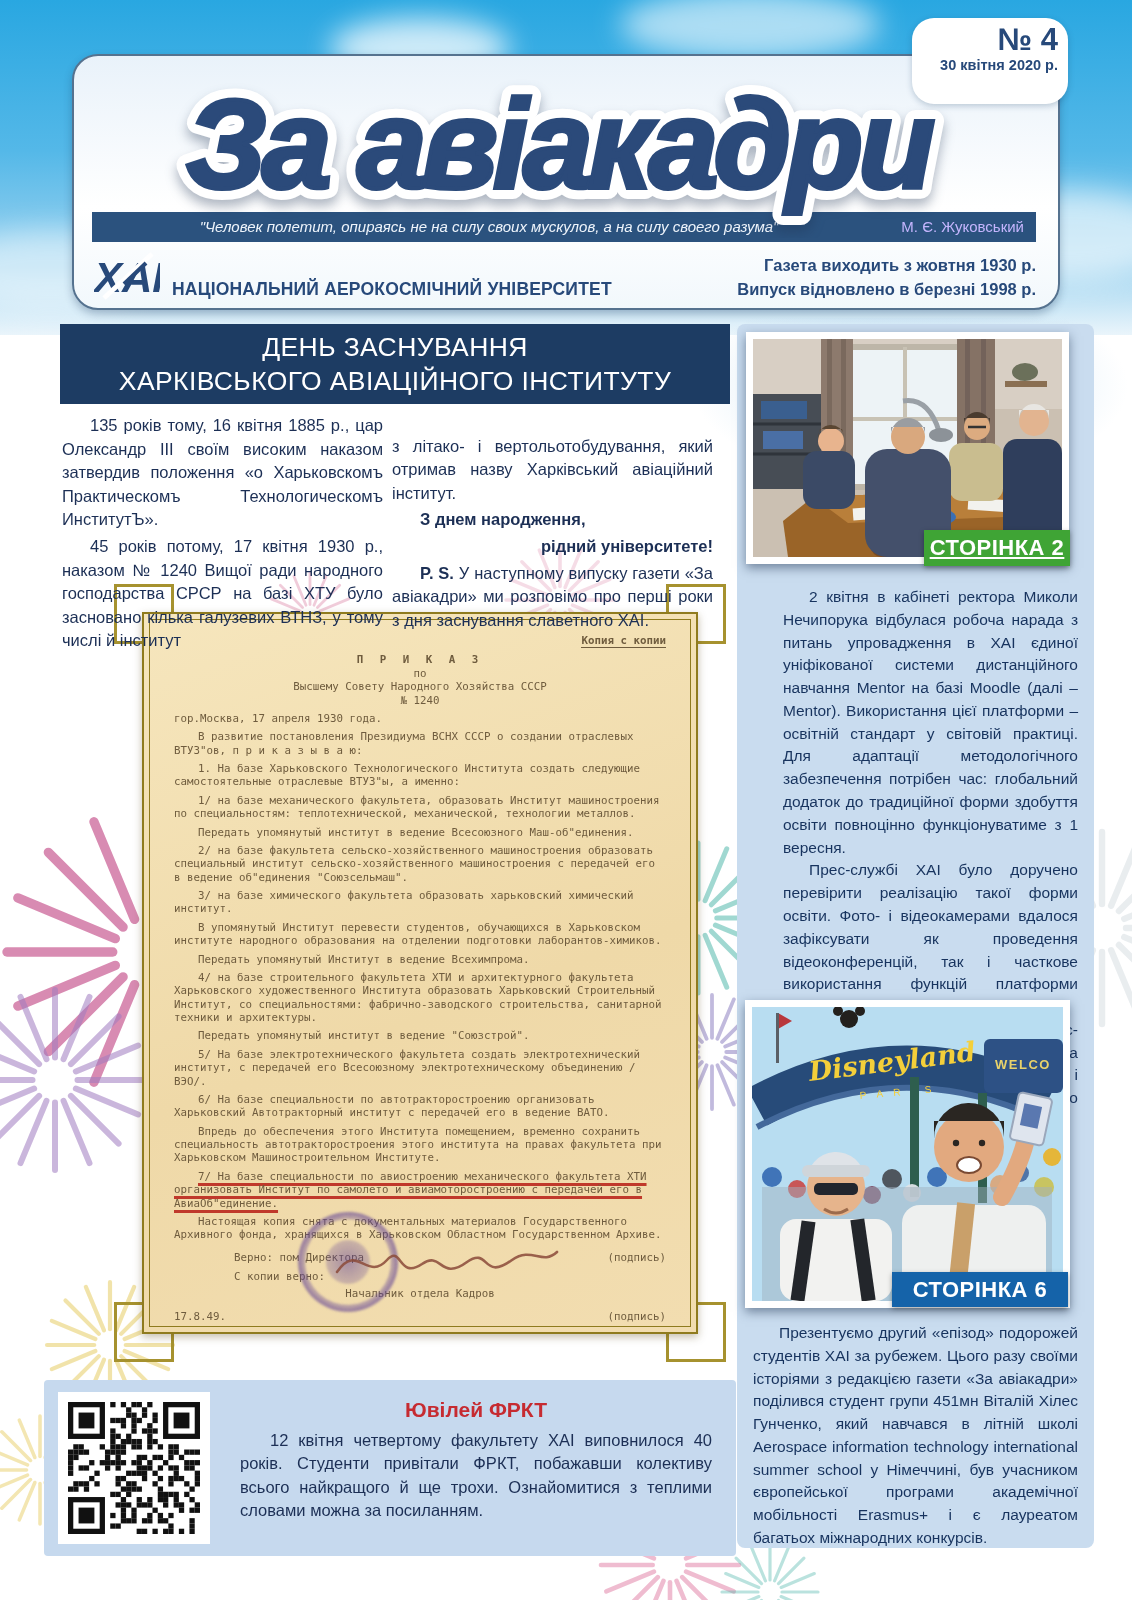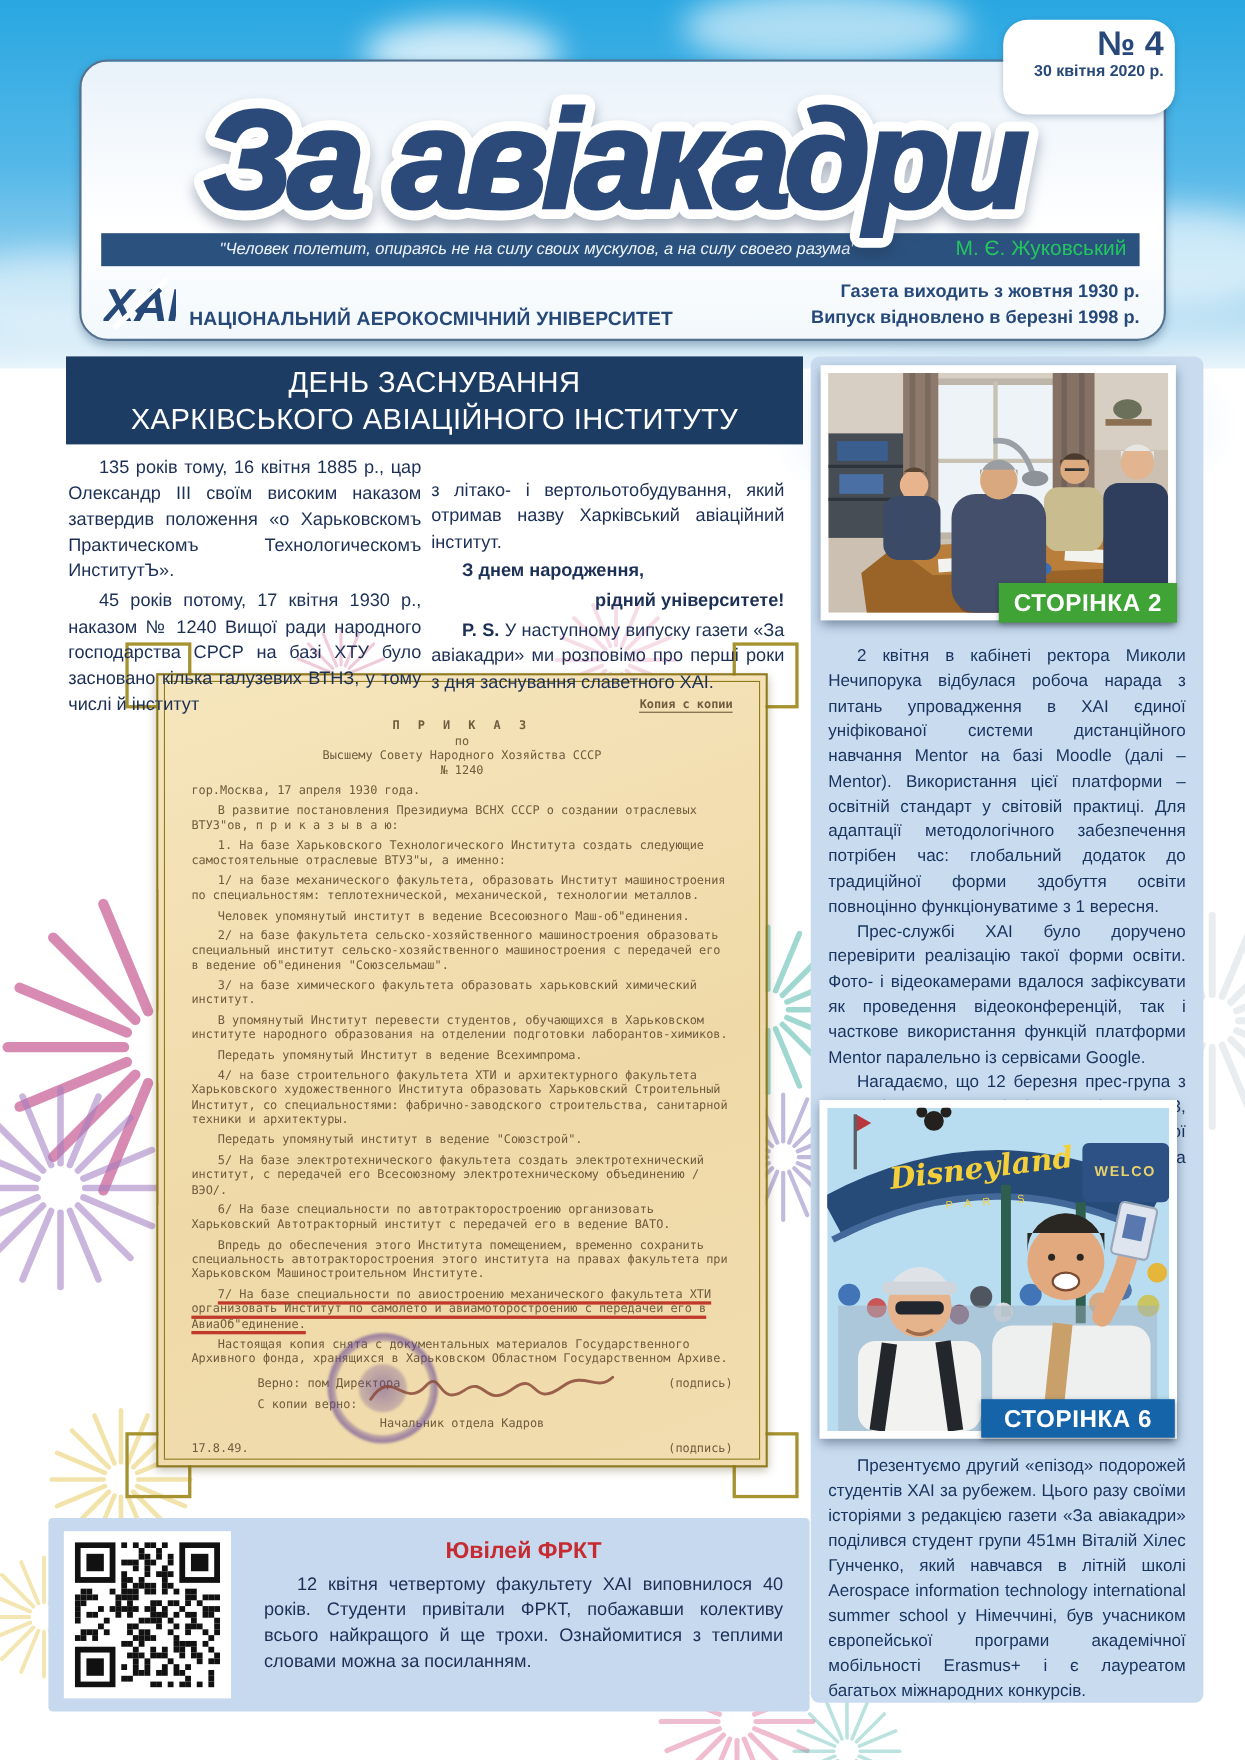--- a/index.html
+++ b/index.html
@@ -14,21 +14,21 @@
   #issue-info{position:absolute;left:912px;top:24px;width:146px;text-align:right;z-index:6;color:#27497a;}
   #issue-number{font-size:31px;font-weight:bold;line-height:1.05;}
   #issue-date{font-size:14.5px;font-weight:bold;}
   #masthead-card{position:absolute;left:72px;top:54px;width:984px;height:252px;border-radius:26px;
        background:linear-gradient(180deg,#e9f2fa 0%,#ffffff 60%,#f2f8fc 100%);
        border:2px solid #55728f;box-shadow:0 4px 8px rgba(20,50,90,.3);z-index:2;}
   #title-svg{position:absolute;left:66px;top:38px;width:990px;height:200px;z-index:5;}
   #quote-bar{position:absolute;left:92px;top:212px;width:944px;height:30px;background:#2b527e;z-index:4;}
   #quote-text{position:absolute;left:0;right:150px;top:0;height:30px;line-height:30px;text-align:center;
        color:#eef4fb;font-style:italic;font-size:15px;white-space:nowrap;}
-  #quote-author{position:absolute;right:12px;top:0;height:15px;line-height:30px;color:#22c55e;font-size:19px;}
+  #quote-author{position:absolute;right:12px;top:0;height:15px;line-height:30px;color:#c4b5fd;font-size:15px;}
   #uni-row{position:absolute;left:94px;top:250px;width:942px;height:52px;display:flex;align-items:flex-end;z-index:4;}
   #uni-name{flex:1;color:#27497a;font-weight:bold;font-size:17.5px;line-height:1.35;letter-spacing:.2px;}
   #issue-history{text-align:right;color:#27497a;font-weight:bold;font-size:16.5px;line-height:1.5;}
   
   #headline-box{position:absolute;left:60px;top:324px;width:670px;height:80px;background:#1d3c63;z-index:2;
        display:flex;flex-direction:column;align-items:center;justify-content:center;gap:3px;
        color:#ffffff;font-weight:normal;font-size:26.5px;letter-spacing:.4px;text-align:center;}
   #faint-cloud{position:absolute;left:690px;top:318px;width:440px;height:170px;z-index:0;
        background:radial-gradient(ellipse at 50% 40%,rgba(196,224,243,.85),rgba(196,224,243,0) 70%);}
   #article{position:absolute;left:62px;top:414px;width:668px;display:flex;gap:9px;z-index:2;
@@ -75,25 +75,25 @@
   #jubilee-title{text-align:center;color:#c62b31;font-weight:bold;font-size:21px;margin-bottom:7px;}
   #jubilee-text{font-size:16.5px;line-height:1.42;color:#1c2f55;text-align:justify;text-indent:30px;}
   
   #side-panel{position:absolute;left:737px;top:324px;width:357px;height:1224px;background:#c9dcef;
        border-radius:8px;z-index:2;}
   .photo-frame{position:absolute;background:#ffffff;padding:7px;box-shadow:0 4px 10px rgba(25,45,75,.5);}
   #photo1{left:9px;top:8px;width:309px;height:218px;}
   #photo2{left:8px;top:676px;width:311px;height:294px;}
   .page-badge{position:absolute;color:#ffffff;font-weight:bold;font-size:22px;letter-spacing:.5px;
        display:flex;align-items:center;justify-content:center;box-shadow:0 2px 5px rgba(0,0,0,.35);z-index:3;}
-  #badge-p2{right:24px;top:206px;width:162px;height:36px;background:#3fa435;}
+  #badge-p2{right:24px;top:206px;width:146px;height:36px;background:#3fa435;text-decoration:underline;}
   #badge-p6{right:26px;top:948px;width:176px;height:35px;background:#1563a9;}
   .panel-text{position:absolute;left:16px;right:16px;font-size:15.5px;line-height:1.47;color:#17335e;
        text-align:justify;}
-  #panel-text1{top:262px;}
+  #panel-text1{top:262px;margin-left:30px;}
   #panel-text2{top:998px;}
   .panel-text p{margin:0;text-indent:26px;}
 </style>
 </head>
 <body>
 
 <div id="page">
 
   <div id="sky">
     <div class="cloud" style="left:330px;top:18px;width:180px;height:60px;"></div>
@@ -199,21 +199,21 @@
       <div class="paper-frame">
         <div class="dz-right"><span class="dz-underline">Копия с копии</span></div>
         <div class="dz-center dz-title">П Р И К А З</div>
         <div class="dz-center">по</div>
         <div class="dz-center">Высшему Совету Народного Хозяйства СССР</div>
         <div class="dz-center">№ 1240</div>
         <p>гор.Москва, 17 апреля 1930 года.</p>
         <p class="dz-ind">В развитие постановления Президиума ВСНХ СССР о создании отраслевых ВТУЗ"ов, п р и к а з ы в а ю:</p>
         <p class="dz-ind">1. На базе Харьковского Технологического Института создать следующие самостоятельные отраслевые ВТУЗ"ы, а именно:</p>
         <p class="dz-ind">1/ на базе механического факультета, образовать Институт машиностроения по специальностям: теплотехнической, механической, технологии металлов.</p>
-        <p class="dz-ind">Человек упомянутый институт в ведение Всесоюзного Маш-об"единения.</p>
+        <p class="dz-ind">Передать упомянутый институт в ведение Всесоюзного Маш-об"единения.</p>
         <p class="dz-ind">2/ на базе факультета сельско-хозяйственного машиностроения образовать специальный институт сельско-хозяйственного машиностроения с передачей его в ведение об"единения "Союзсельмаш".</p>
         <p class="dz-ind">3/ на базе химического факультета образовать харьковский химический институт.</p>
         <p class="dz-ind">В упомянутый Институт перевести студентов, обучающихся в Харьковском институте народного образования на отделении подготовки лаборантов-химиков.</p>
         <p class="dz-ind">Передать упомянутый Институт в ведение Всехимпрома.</p>
         <p class="dz-ind">4/ на базе строительного факультета ХТИ и архитектурного факультета Харьковского художественного Института образовать Харьковский Строительный Институт, со специальностями: фабрично-заводского строительства, санитарной техники и архитектуры.</p>
         <p class="dz-ind">Передать упомянутый институт в ведение "Союзстрой".</p>
         <p class="dz-ind">5/ На базе электротехнического факультета создать электротехнический институт, с передачей его Всесоюзному электротехническому объединению /ВЭО/.</p>
         <p class="dz-ind">6/ На базе специальности по автотракторостроению организовать Харьковский Автотракторный институт с передачей его в ведение ВАТО.</p>
         <p class="dz-ind">Впредь до обеспечения этого Института помещением, временно сохранить специальность автотракторостроения этого института на правах факультета при Харьковском Машиностроительном Институте.</p>
         <p class="dz-ind u-red">7/ На базе специальности по авиостроению механического факультета ХТИ организовать Институт по самолето и авиамоторостроению с передачей его в АвиаОб"единение.</p>

